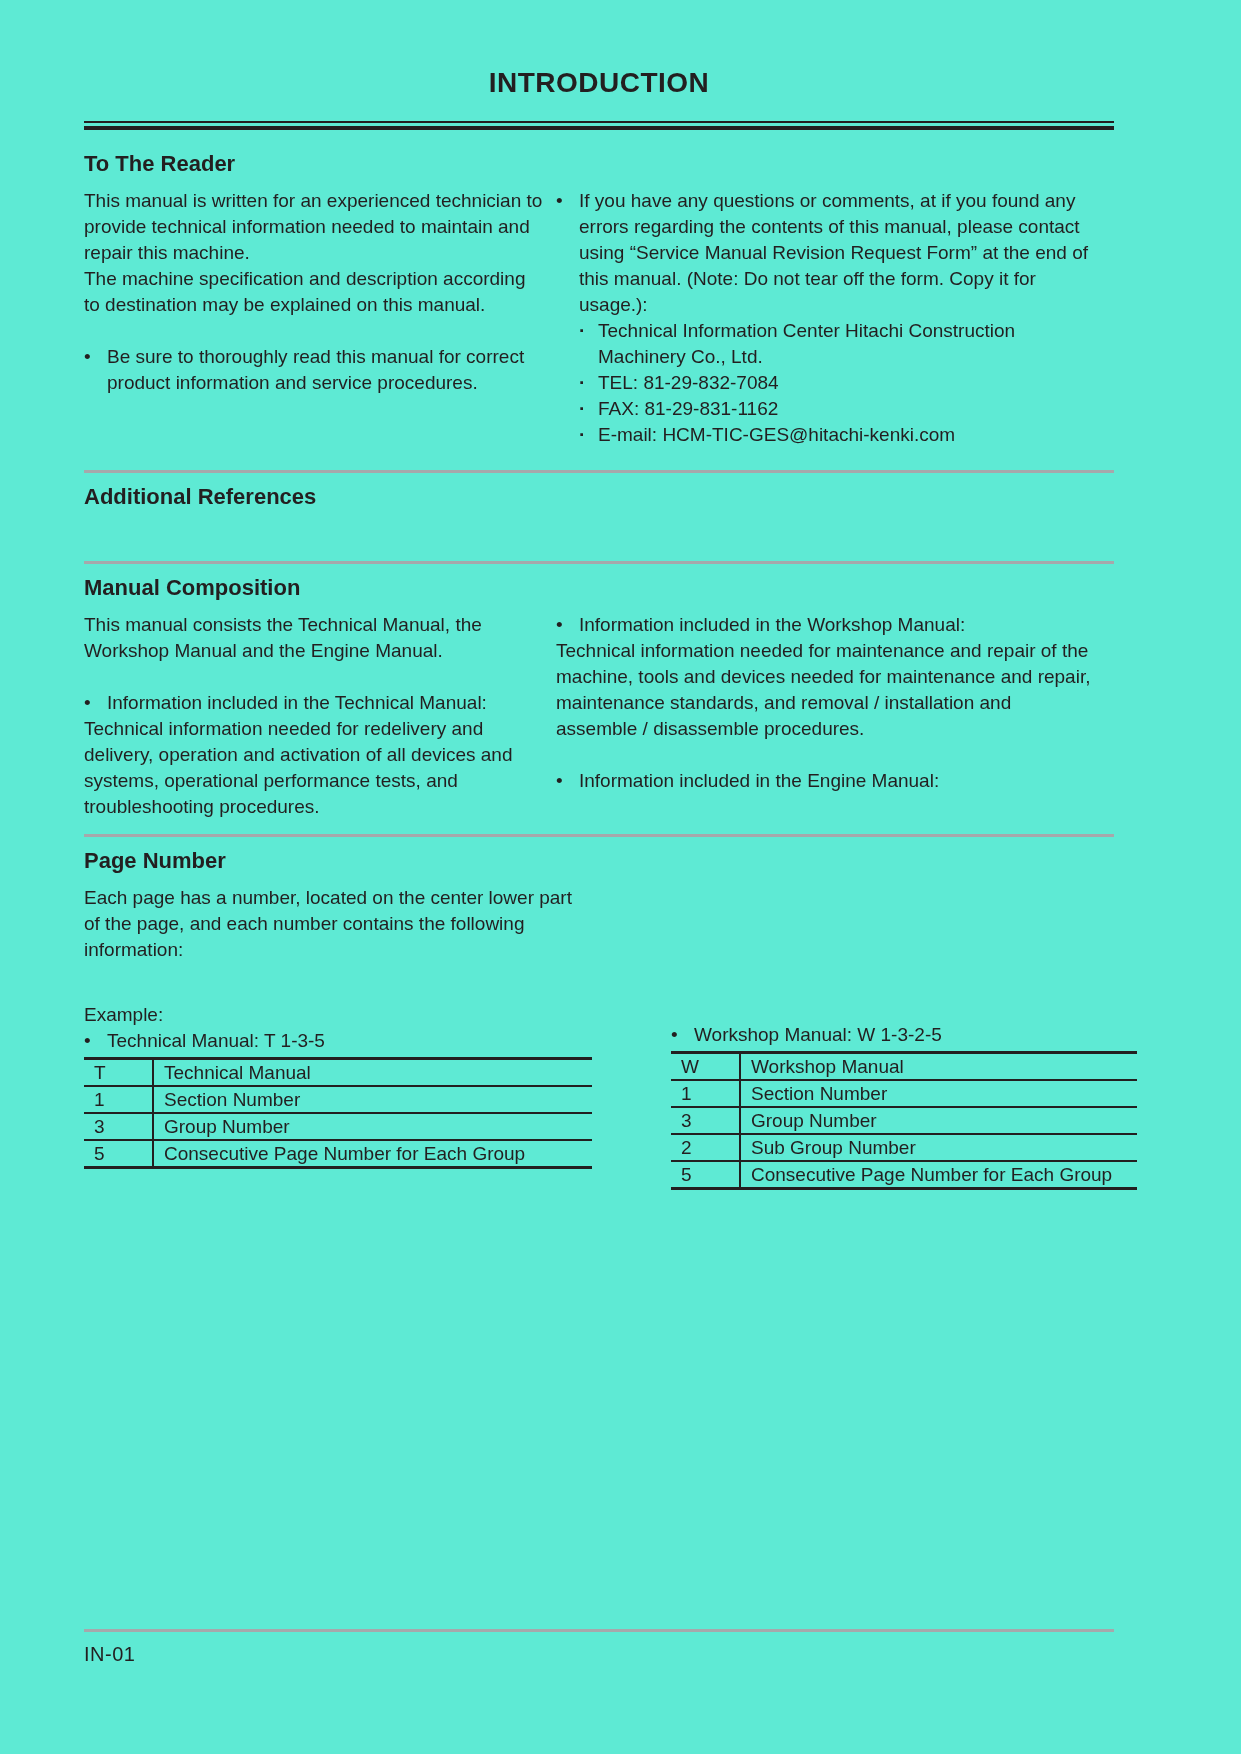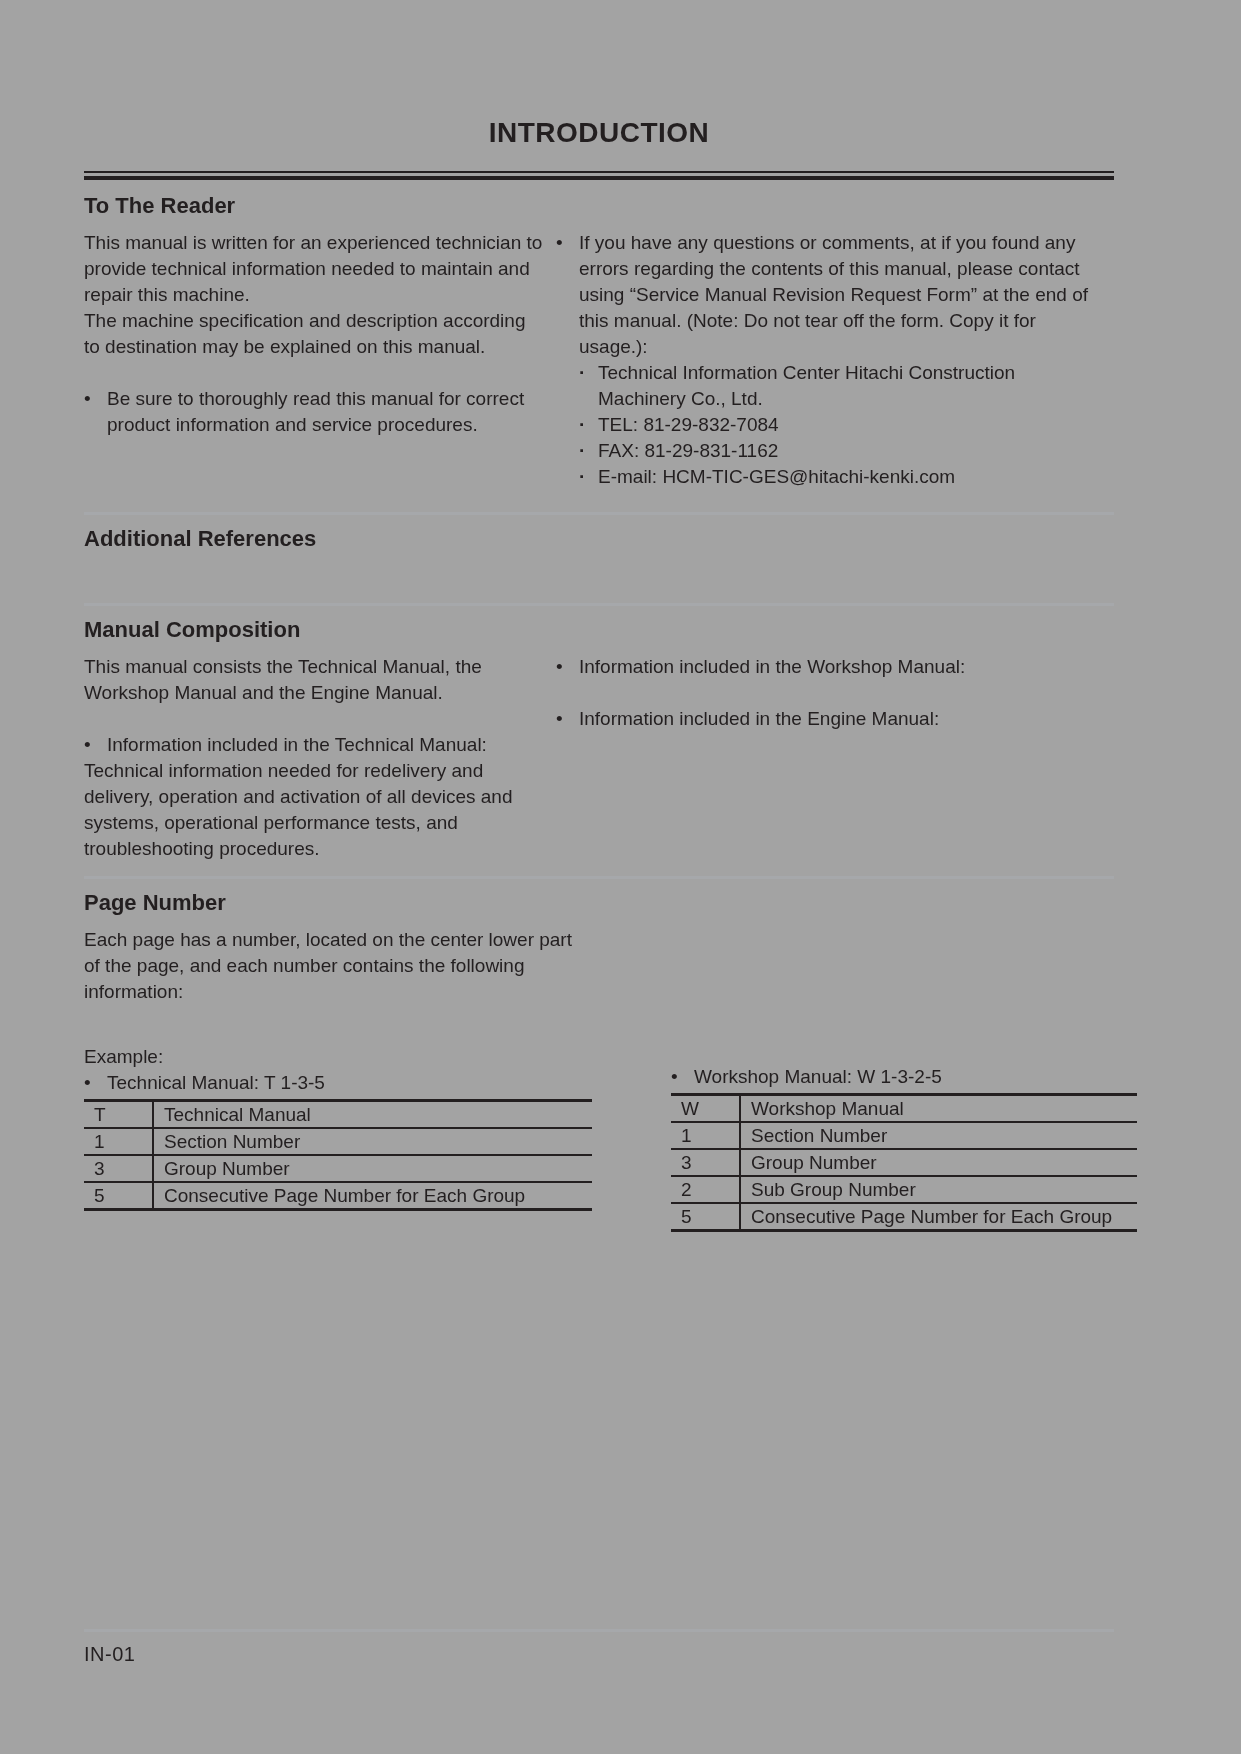--- a/index.html
+++ b/index.html
@@ -1,21 +1,21 @@
 <!DOCTYPE html>
 <html><head>
 <meta charset="utf-8">
 <style>
   html,body { margin:0; padding:0; background:#ffffff; }
   .page {
     position:relative;
     width:1241px; height:1754px;
     box-sizing:border-box;
-    padding:118px 127px 0 84px;
-    background:#a3a3a3;
+    padding:68px 127px 0 84px;
+    background:#5eead4;
     font-family:"Liberation Sans","DejaVu Sans",sans-serif;
     color:#231f20;
     font-size:19px;
     line-height:26px;
   }
   .doc-title {
     text-align:center;
     font-size:28px;
     font-weight:bold;
     line-height:30px;
@@ -28,21 +28,21 @@
     border-top:2px solid #231f20;
     border-bottom:4px solid #231f20;
   }
   .gray-rule { height:3px; background:#a6a8ab; }
   .section-heading {
     font-size:22px;
     font-weight:bold;
     line-height:28px;
     margin:10px 0 0 0;
   }
-  .sec1 .section-heading { margin-top:12px; }
+  .sec1 .section-heading { margin-top:20px; }
   .sec-body { margin-top:10px; }
   .cols { display:grid; grid-template-columns:460px 540px; column-gap:12px; }
   .pre { white-space:pre-line; }
   
   .bullet { display:flex; }
   .bullet .marker { flex:0 0 23px; }
   .bullet .btext { flex:1 1 auto; }
   
   .sub-list { padding-left:23px; }
   .sub-bullet { display:flex; }
@@ -154,20 +154,21 @@
           </div>
           <div>Technical information needed for redelivery and delivery, operation and activation of all devices and systems, operational performance tests, and troubleshooting procedures.</div>
         </div>
       </div>
       <div>
         <div>
           <div class="mc-label">
             <span class="marker">•</span>
             <span>Information included in the Workshop Manual:</span>
           </div>
+          <div>Technical information needed for maintenance and repair of the machine, tools and devices needed for maintenance and repair, maintenance standards, and removal / installation and assemble / disassemble procedures.</div>
         </div>
         <div class="gap26">
           <div class="mc-label">
             <span class="marker">•</span>
             <span>Information included in the Engine Manual:</span>
           </div>
         </div>
       </div>
     </div>
   </div>

